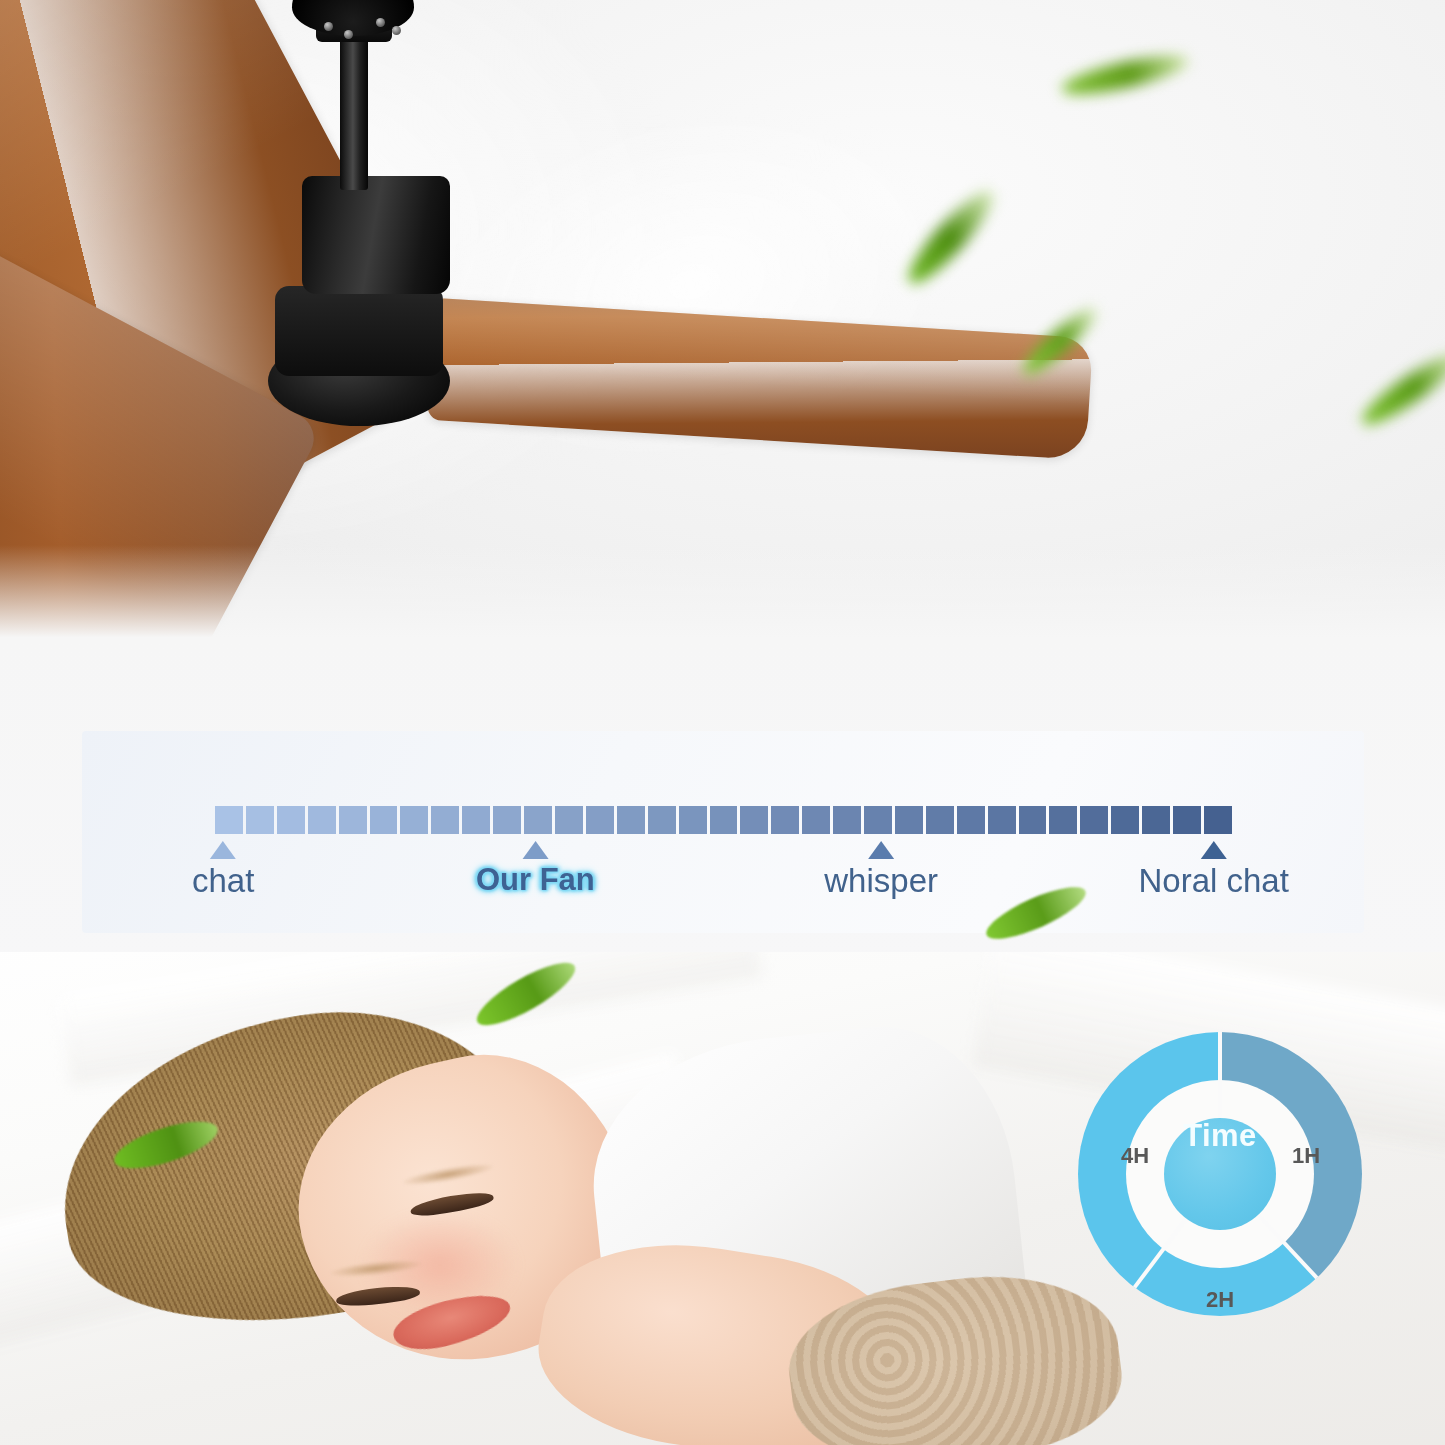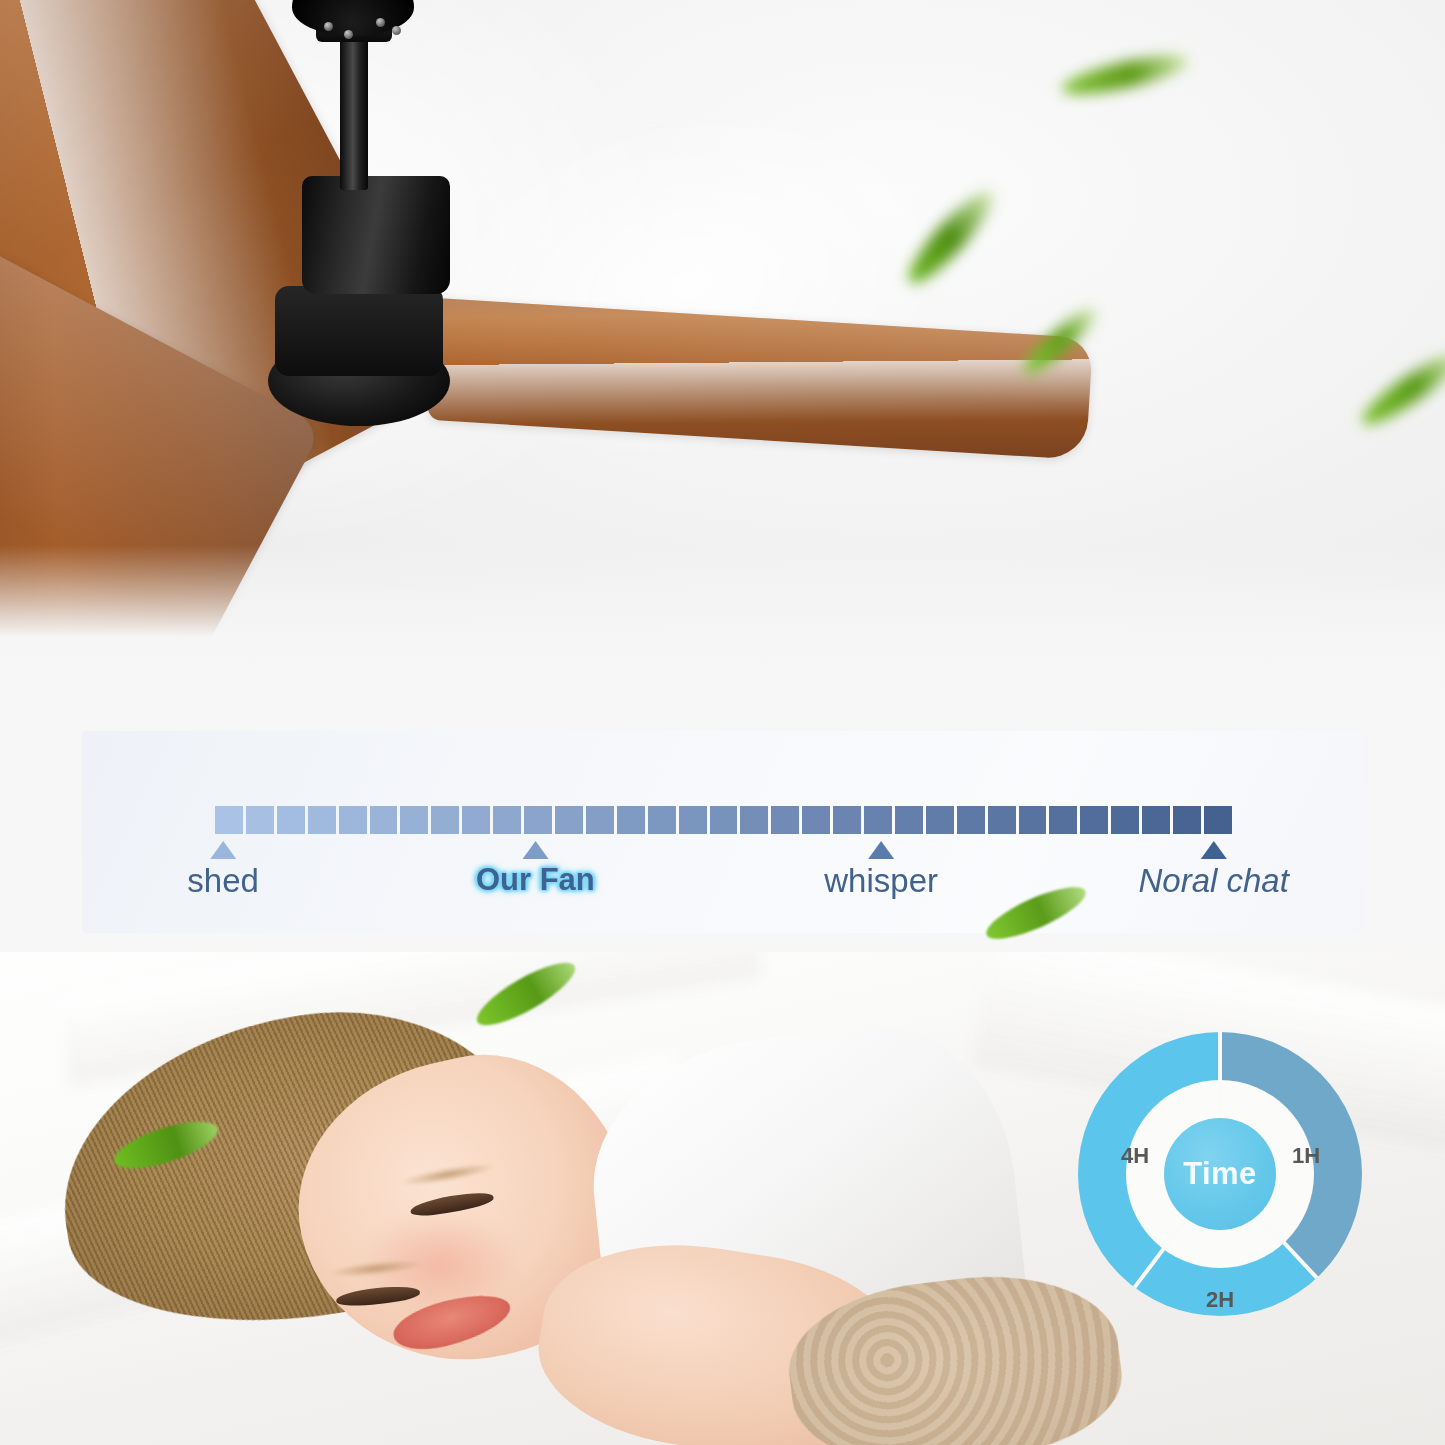--- a/index.html
+++ b/index.html
@@ -219,21 +219,21 @@
   }
   .donut{ position:absolute; inset:0; border-radius:50%; }
   .donut-hole{
     position:absolute; left:48px; top:48px; width:188px; height:188px;
     border-radius:50%; background:#fbfbfa;
   }
   .donut-center{
     position:absolute; left:86px; top:86px; width:112px; height:112px;
     border-radius:50%;
     background:radial-gradient(circle at 40% 34%, #7fd3ef 0%, #63c7ea 60%, #57bfe4 100%);
-    display:flex; align-items:center; justify-content:center;
+    display:flex; align-items:flex-start; justify-content:center;
   }
   .time-text{ color:#f4fdff; font-size:31px; font-weight:700; letter-spacing:.4px; }
   .hr{
     position:absolute; font-size:22px; color:#585858; font-weight:600;
     transform:translate(-50%,-50%);
   }
   .divline{ position:absolute; background:#fafafa; transform-origin:center bottom; }
 </style>
 </head>
 <body>
@@ -313,31 +313,31 @@
       <div class="seg" style="background: rgb(82, 109, 155);"></div>
       <div class="seg" style="background: rgb(78, 106, 152);"></div>
       <div class="seg" style="background: rgb(75, 103, 149);"></div>
       <div class="seg" style="background: rgb(72, 100, 147);"></div>
       <div class="seg" style="background: rgb(69, 97, 144);"></div>
     </div>
 
   <div id="markers">
       <div class="marker" style="left: 223.136px; top: 841px;">
         <div class="tri" style="border-bottom: 18px solid rgb(154, 182, 221);"></div>
-        <div class="mk-label">shed</div>
+        <div class="mk-label">chat</div>
       </div>
       <div class="marker" style="left: 535.355px; top: 841px;">
         <div class="tri" style="border-bottom: 18px solid rgb(125, 156, 200);"></div>
         <div class="mk-label hl">Our Fan</div>
       </div>
       <div class="marker" style="left: 881.135px; top: 841px;">
         <div class="tri" style="border-bottom: 18px solid rgb(90, 124, 173);"></div>
         <div class="mk-label">whisper</div>
       </div>
-      <div class="marker" style="left: 1213.69px; top: 841px; font-style: italic;">
+      <div class="marker" style="left: 1213.69px; top: 841px;">
         <div class="tri" style="border-bottom: 18px solid rgb(62, 98, 147);"></div>
         <div class="mk-label">Noral chat</div>
       </div>
     </div>
 
   <div class="hero-bottom">
     <div class="sheet"></div>
     <div class="sheet-fold" style="left:-60px;top:190px;width:760px;height:120px;transform:rotate(-14deg);"></div>
     <div class="sheet-fold" style="left:60px;top:-10px;width:700px;height:90px;transform:rotate(-9deg);"></div>
     <div class="sheet-fold" style="left:980px;top:20px;width:520px;height:140px;transform:rotate(10deg);"></div>

